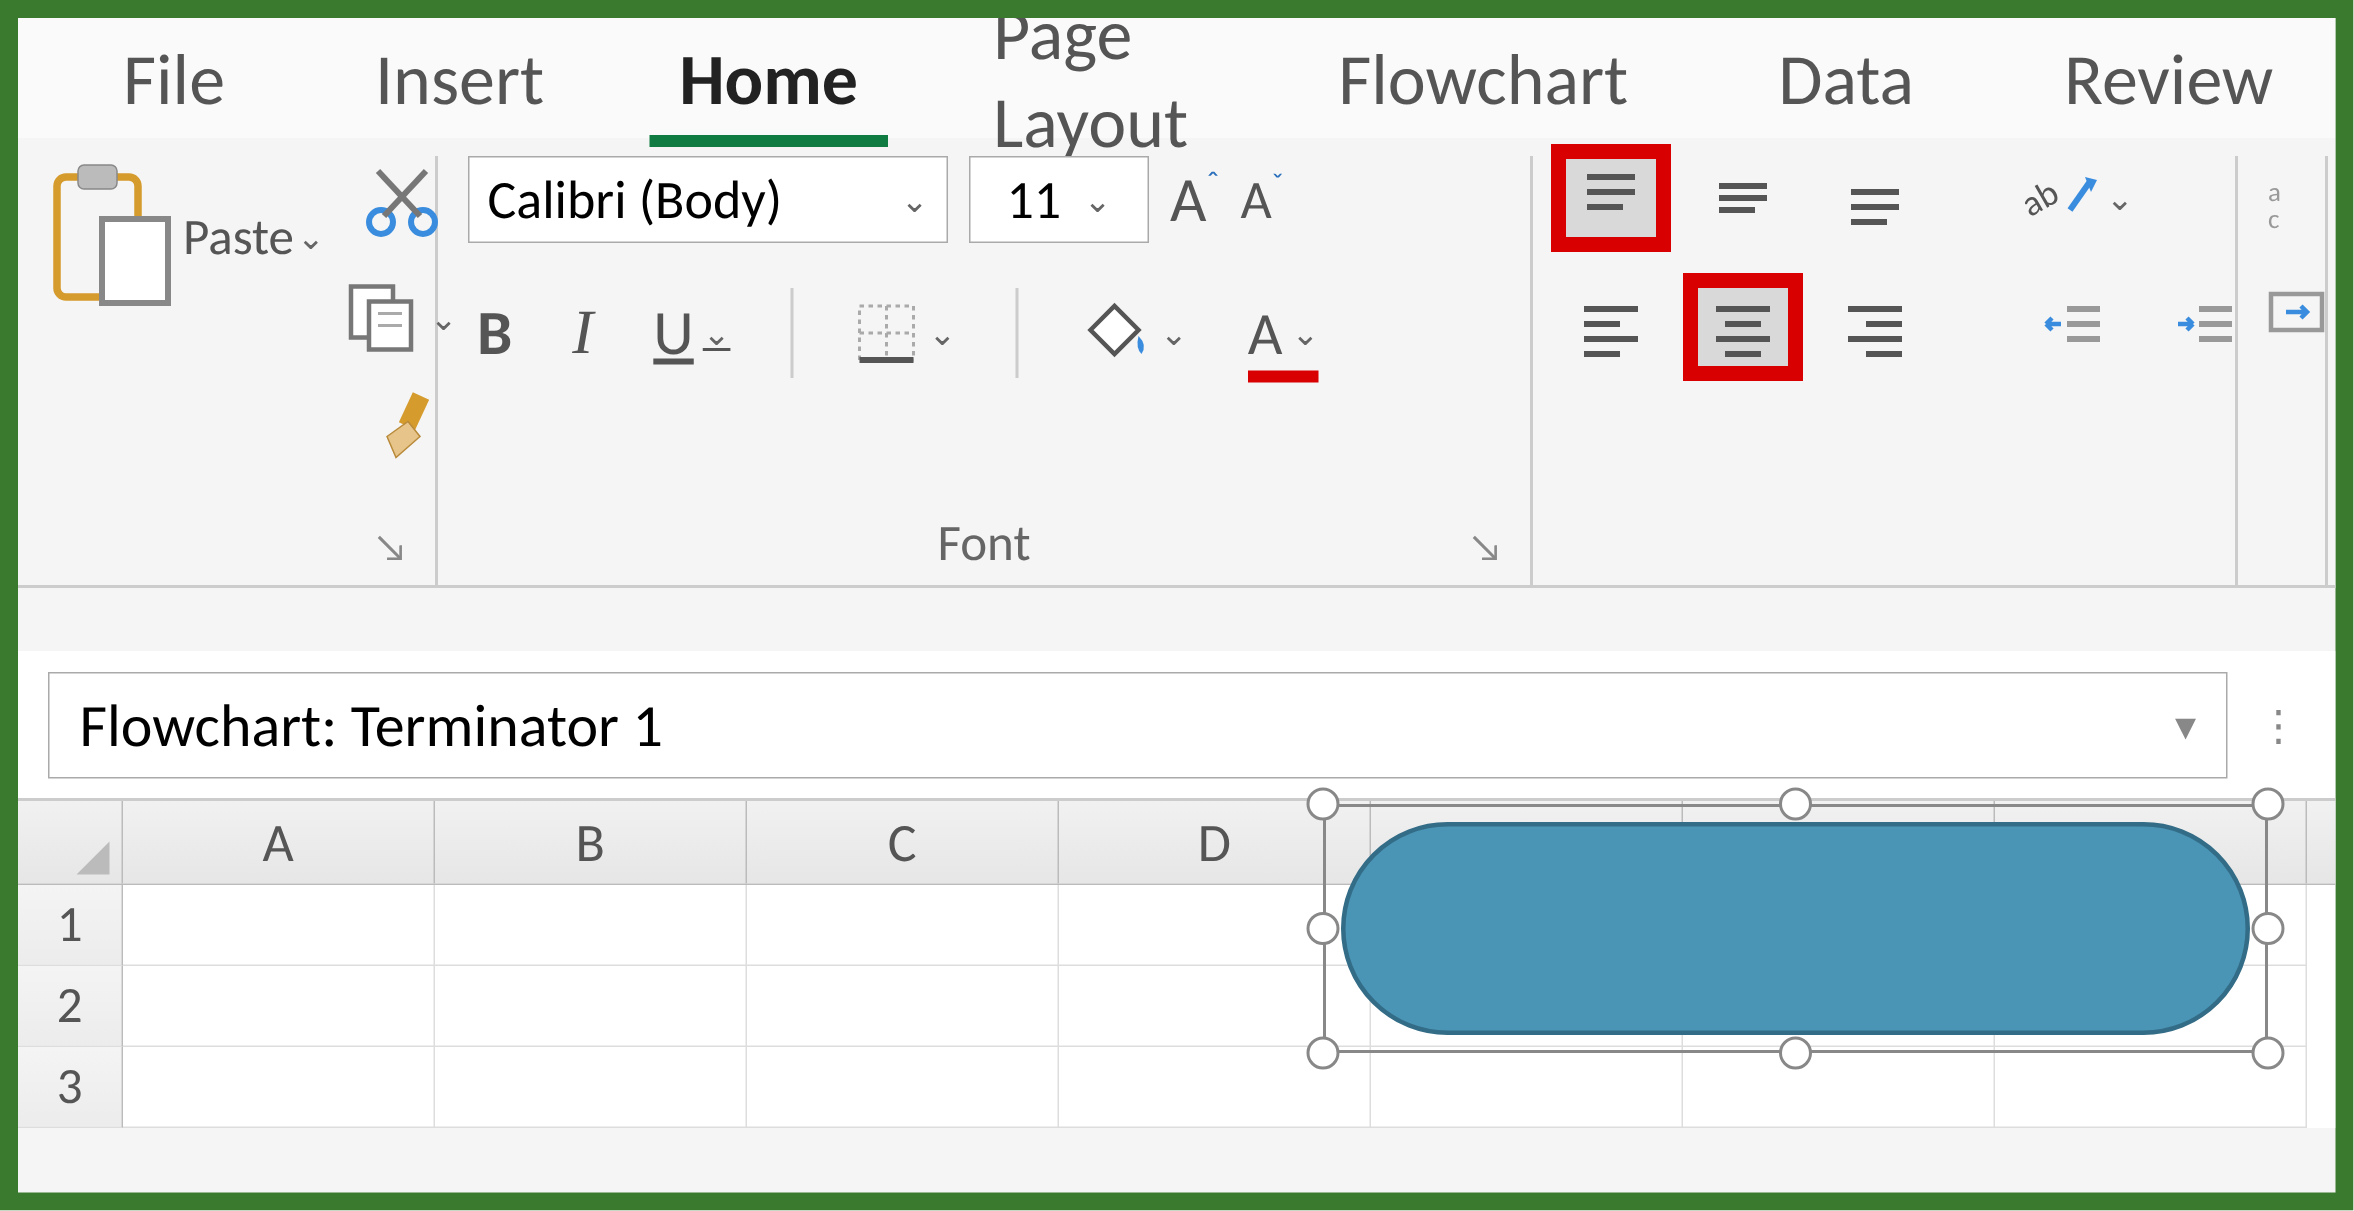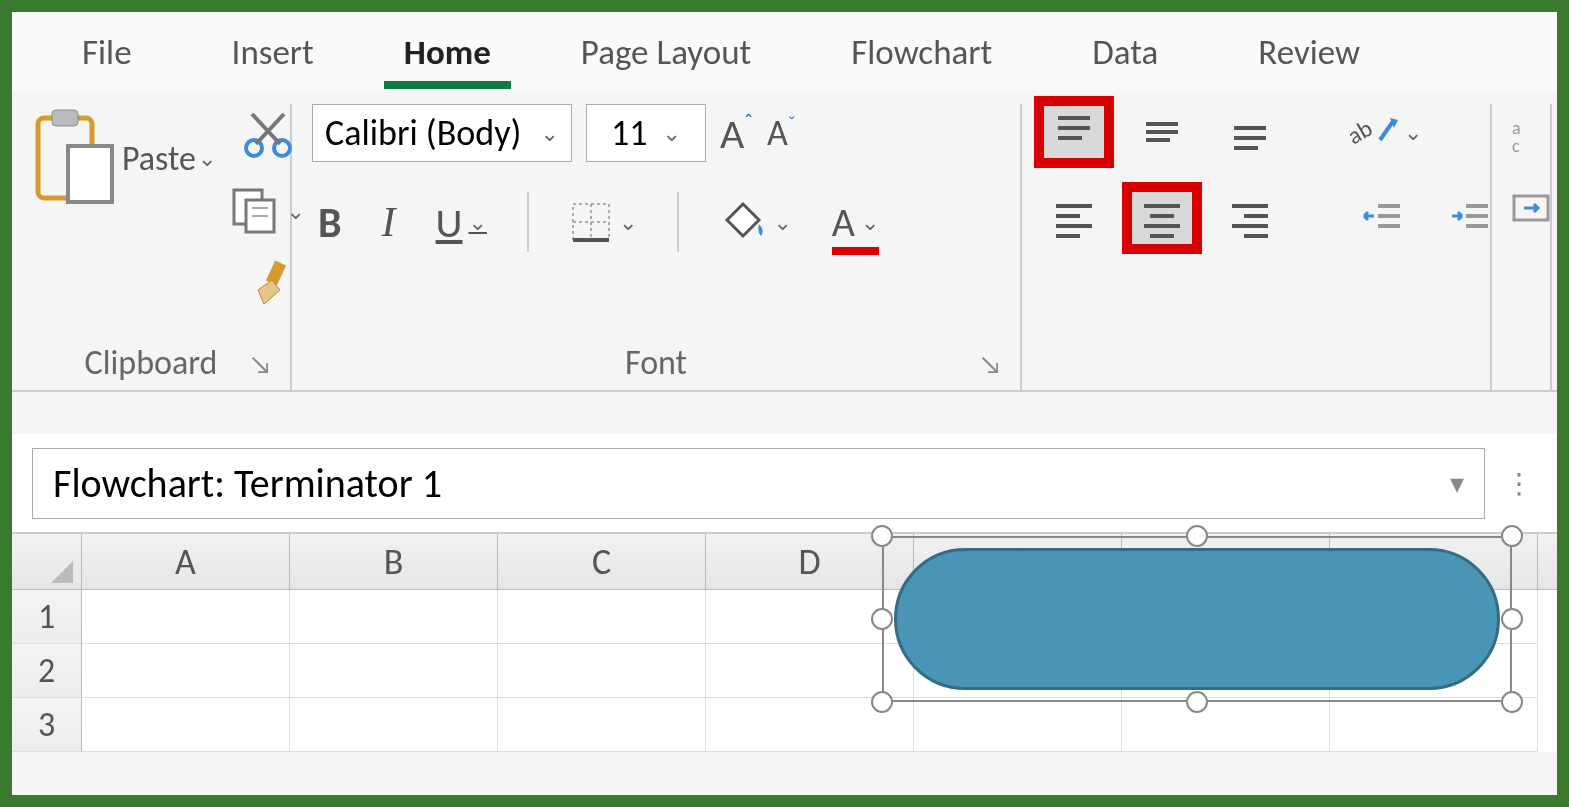--- a/index.html
+++ b/index.html
@@ -21,21 +21,21 @@
   
   .tabs {
     display: flex;
     align-items: center;
     height: 80px;
     background: #fafafa;
     padding: 0 20px;
     gap: 0;
   }
   .tab {
-    font-size: 35px;
+    font-size: 48px;
     color: #555;
     padding: 10px 50px;
     cursor: pointer;
   }
   .tab.active {
     color: #222;
     font-weight: 600;
     position: relative;
     padding: 10px 40px;
   }
@@ -106,21 +106,21 @@
 
   
   .font { width: 730px; }
   .font-rows { display:flex; flex-direction:column; gap:30px; width:100%; }
   .row1 { display:flex; align-items:center; gap:14px; }
   .font-name {
     border: 1px solid #aaa;
     background: #fff;
     font-size: 36px;
     padding: 6px 12px;
-    width: 260px;
+    width: 320px;
     display:flex; align-items:center; justify-content:space-between;
     cursor: pointer;
   }
   .font-size {
     border: 1px solid #aaa;
     background: #fff;
     font-size: 36px;
     padding: 6px 24px;
     width: 120px;
     display:flex; align-items:center; justify-content:space-between;
@@ -304,21 +304,20 @@
           </div>
           <div class="mini">
             <svg width="52" height="52" viewBox="0 0 52 52">
               <rect x="28" y="4" width="12" height="22" fill="#d59b2d" transform="rotate(25 34 15)"></rect>
               <path d="M16 32 L30 22 L38 32 L22 46 Z" fill="#e6c48a" stroke="#b88a3a"></path>
             </svg>
           </div>
         </div>
       </div>
       <div class="group-label">
-        <span>Clipboard</span>
         <span class="group-launcher">↘</span>
       </div>
     </div>
 
     <div class="group font">
       <div class="group-body">
         <div class="font-rows">
           <div class="row1">
             <div class="font-name">
               <span>Calibri (Body)</span>

